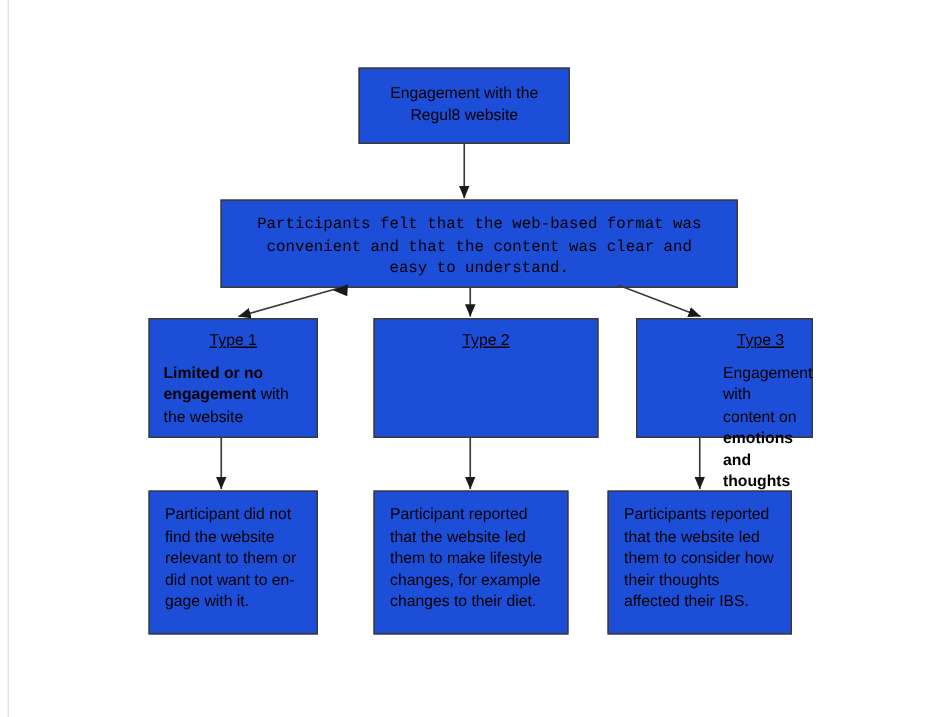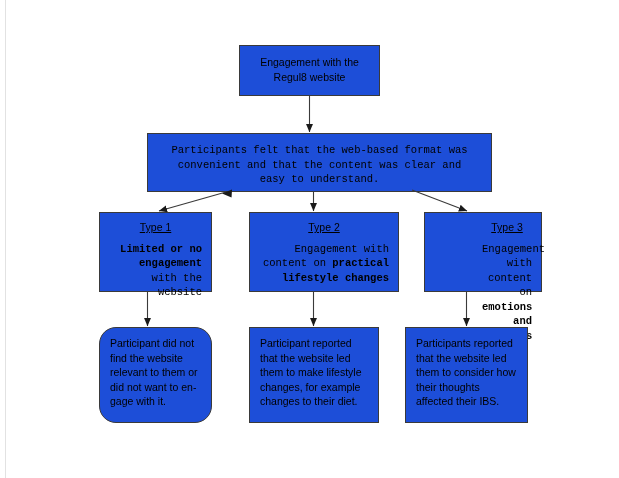--- a/index.html
+++ b/index.html
@@ -72,33 +72,32 @@
   .type-box .inner {
     padding: 7px 9px 0 9px;
   }
   .type-heading {
     text-decoration: underline;
     text-align: center;
     font-size: 10.5px;
     margin-bottom: 7px;
   }
   .type-body {
-    text-align: right;
+    text-align: left;
     font-size: 10.5px;
     line-height: 14.5px;
-    font-family: Liberation Mono, monospace;
   }
   .type-body b { font-weight: bold; }
 
   
   .outcome-box {
     top: 327px;
     height: 96px;
   }
-  #box-out1 { left: 99px; width: 113px; border-radius: 17px; }
+  #box-out1 { left: 99px; width: 113px; }
   #box-out2 { left: 249px; width: 130px; }
   #box-out3 { left: 405px; width: 123px; }
   .outcome-box .inner {
     padding: 8px 9px 0 10px;
     text-align: left;
     font-size: 10.5px;
     line-height: 14.5px;
   }
 
   
@@ -128,21 +127,20 @@
   <div class="box type-box" id="box-type1">
     <div class="inner">
       <div class="type-heading">Type 1</div>
       <div class="type-body"><span></span><b>Limited or no engagement</b><span> with the website</span></div>
     </div>
   </div>
 
   <div class="box type-box" id="box-type2">
     <div class="inner">
       <div class="type-heading">Type 2</div>
-      <div class="type-body"><span>Engagement with content on </span><b>practical lifestyle changes</b><span></span></div>
     </div>
   </div>
 
   <div class="box type-box" id="box-type3">
     <div class="inner">
       <div class="type-heading">Type 3</div>
       <div class="type-body"><span>Engagement with content on </span><b>emotions and thoughts</b><span></span></div>
     </div>
   </div>
 

